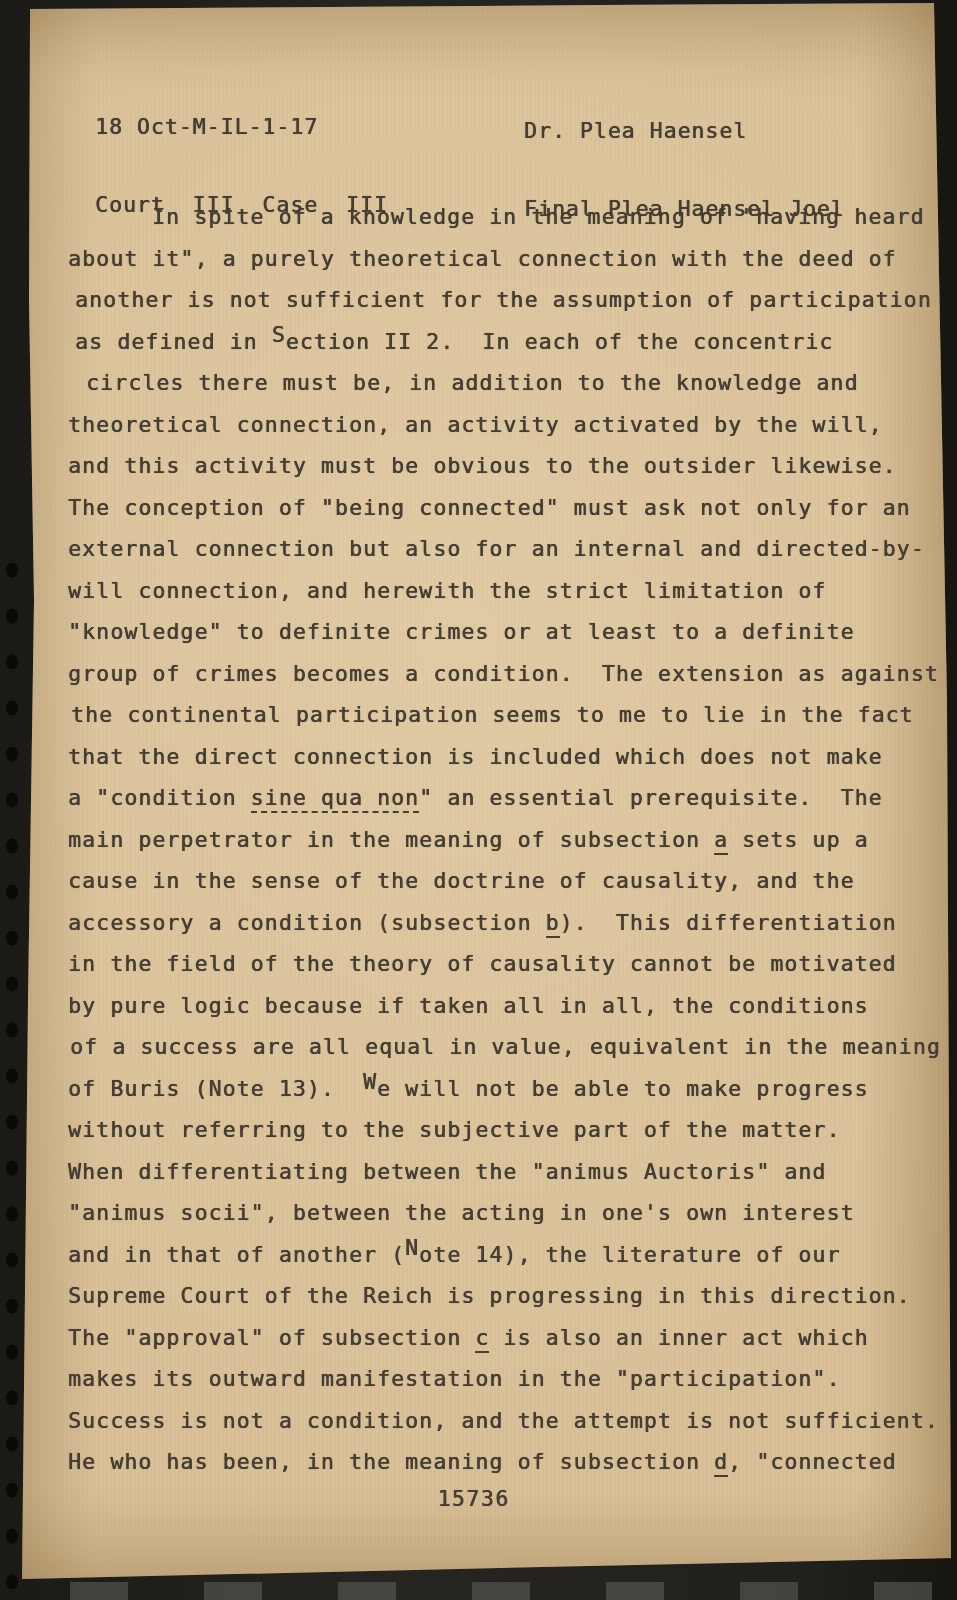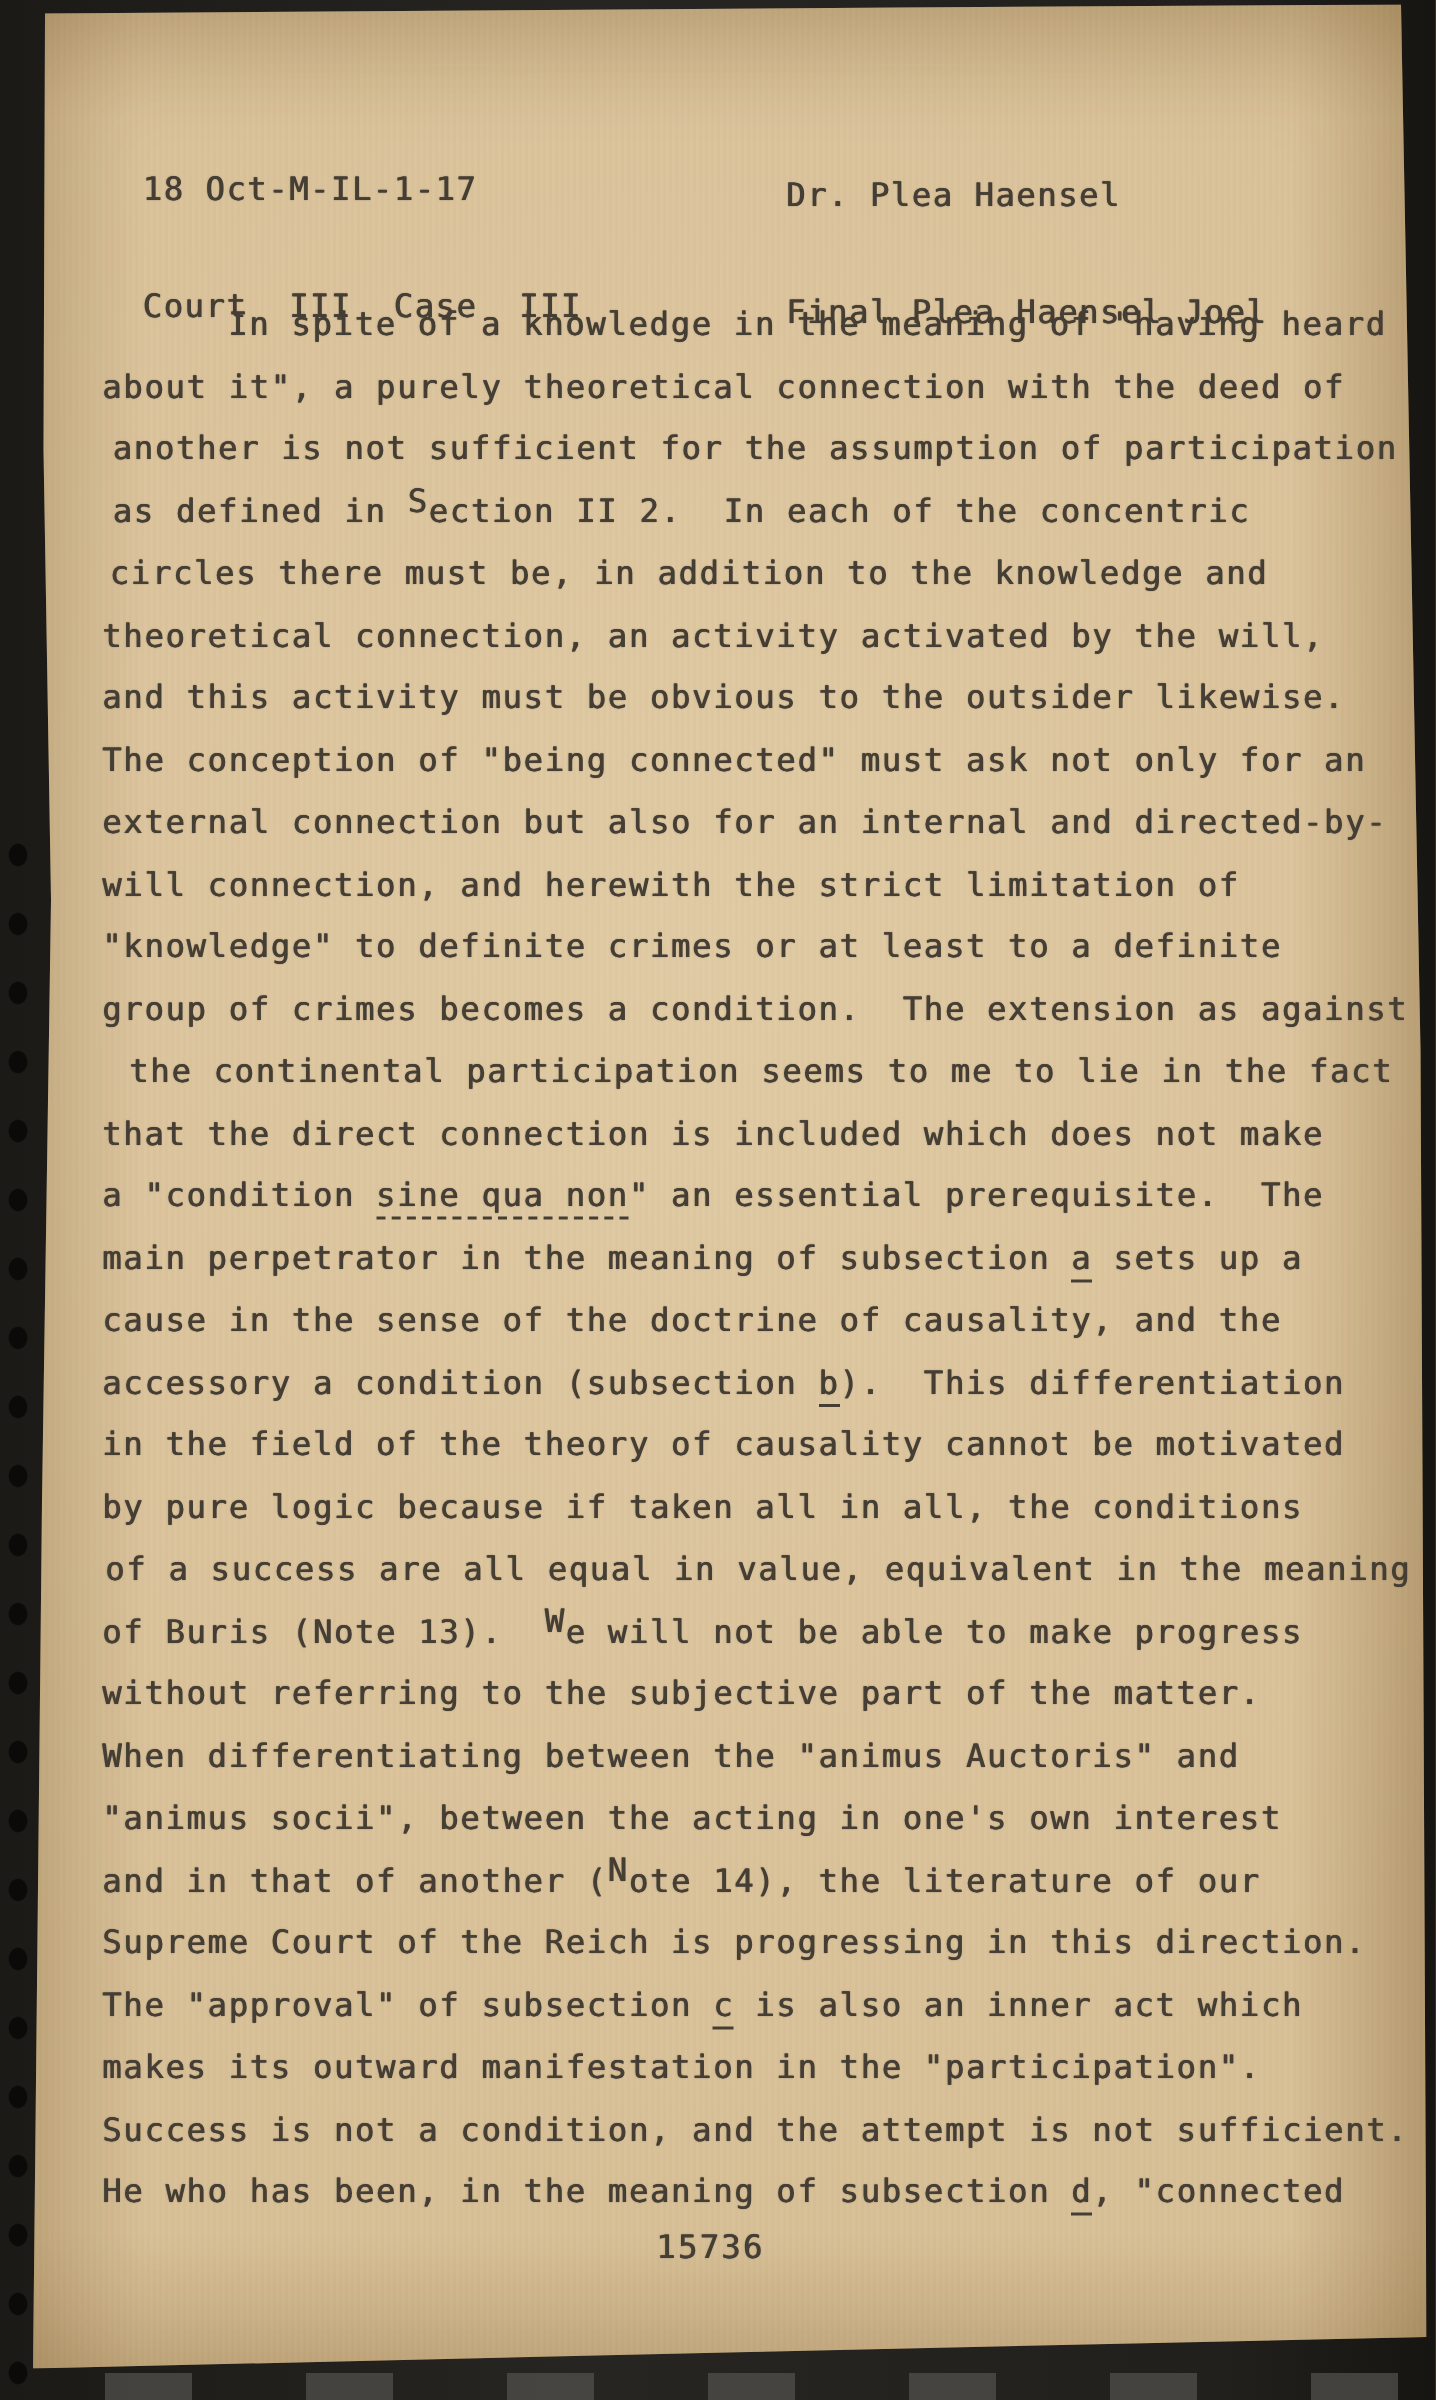--- a/index.html
+++ b/index.html
@@ -38,22 +38,22 @@
   .header-left  { position:absolute; left:95px;  top:62px; font-size:21.5px; line-height:26px; letter-spacing:1px; }
   .header-right { position:absolute; left:524px; top:66px; font-size:21.5px; line-height:26px; letter-spacing:1px; }
   .body-text {
     position:absolute; left:68px; top:196px; width:866px;
     font-size:21.5px; line-height:41.5px; letter-spacing:1.1px;
   }
   .line { white-space:pre; }
   .line.indent { padding-left:84px; }
   
   .line:nth-child(3), .line:nth-child(4) { margin-left:7px; }
-  .line:nth-child(5)  { margin-left:5px; }
-  .line:nth-child(13) { margin-left:18px; }
+  .line:nth-child(5)  { margin-left:18px; }
+  .line:nth-child(13) { margin-left:3px; }
   .line:nth-child(21) { margin-left:2px; }
   .u { border-bottom:2px solid currentColor; padding-bottom:1px; }
   .u.dashed { border-bottom-style:dashed; }
   .sup { position:relative; top:-7px; }
   .page-number {
     position:absolute; left:0; right:10px; top:1486px; text-align:center;
     font-size:21.5px; letter-spacing:1.5px;
   }
 </style>
 </head>

